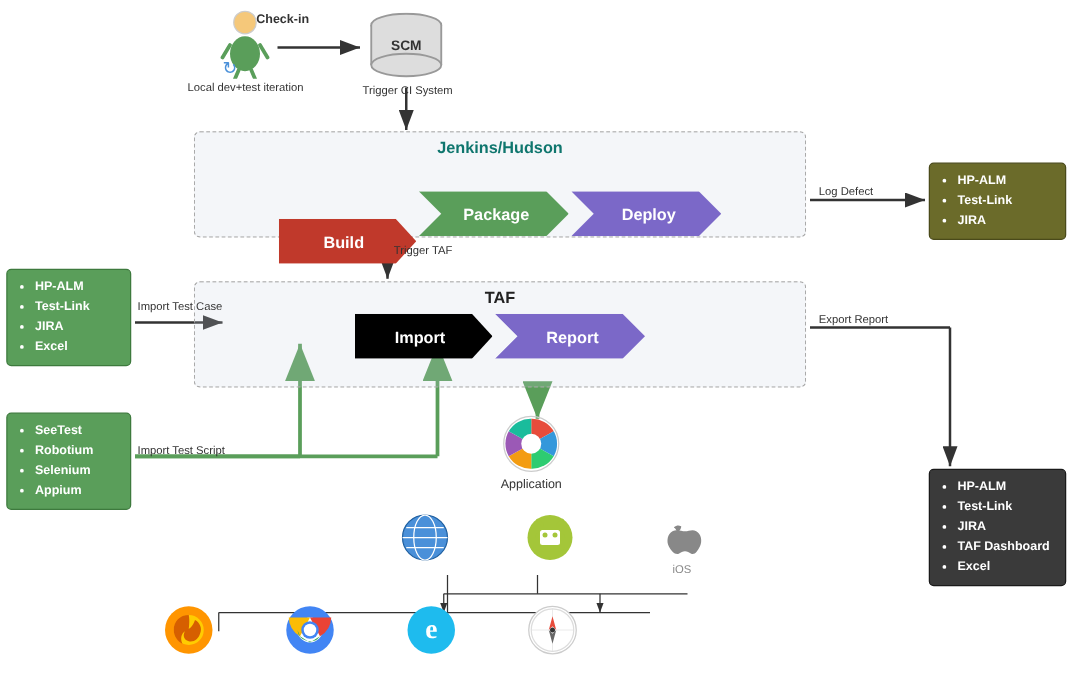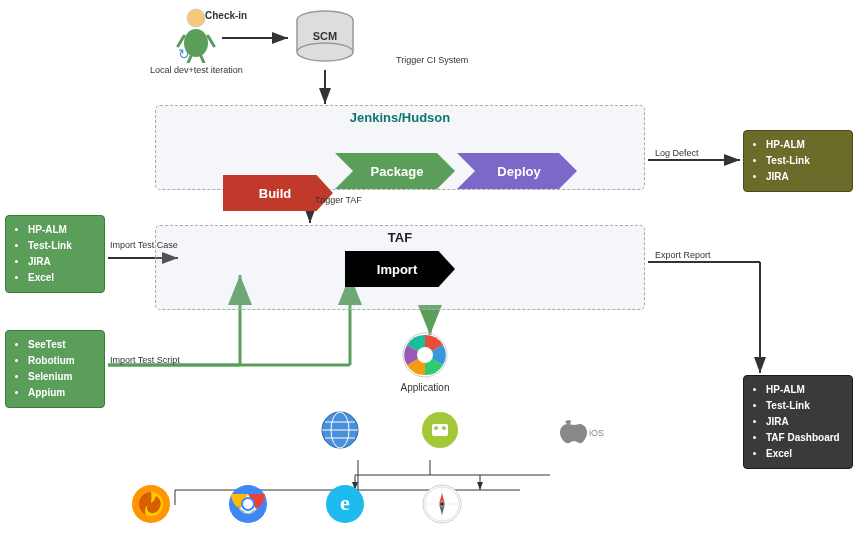--- a/index.html
+++ b/index.html
@@ -198,37 +198,36 @@
     .figure-svg {
       width: 40px;
       height: 55px;
     }
 
     .scm-area {
       position: absolute;
       top: 10px;
       left: 290px;
       display: flex;
-      flex-direction: row;
-      align-items: flex-end;
-      gap: 36px;
+      flex-direction: column;
+      align-items: flex-start;
     }
 
     .scm-svg {
       width: 70px;
       height: 55px;
     }
 
     
     .ios-area {
       position: absolute;
       top: 415px;
-      left: 554px;
-      display: flex;
-      flex-direction: row;
+      left: 528px;
+      display: flex;
+      flex-direction: column;
       align-items: center;
       font-size: 10px;
       color: #888;
       justify-content: center;
     }
 
   </style>
 </head>
 <body>
 
@@ -339,20 +338,23 @@
   <div class="conn-label" style="top:148px; left:655px;">Log Defect</div>
 
   <div class="conn-label" style="top:195px; left:315px;">Trigger TAF</div>
 
   <div class="taf-box">
     <div class="taf-title">TAF</div>
     <div class="pipeline-row">
       <div class="chevron-step step-import first">
         <span>Import</span>
       </div>
+      <div class="chevron-step step-report">
+        <span>Report</span>
+      </div>
     </div>
   </div>
 
   <div class="conn-label" style="top:240px; left:110px;">Import Test Case</div>
 
   <div class="conn-label" style="top:355px; left:110px;">Import Test Script</div>
 
   <div class="conn-label" style="top:250px; left:655px;">Export Report</div>
 
   <div class="left-box-1">

